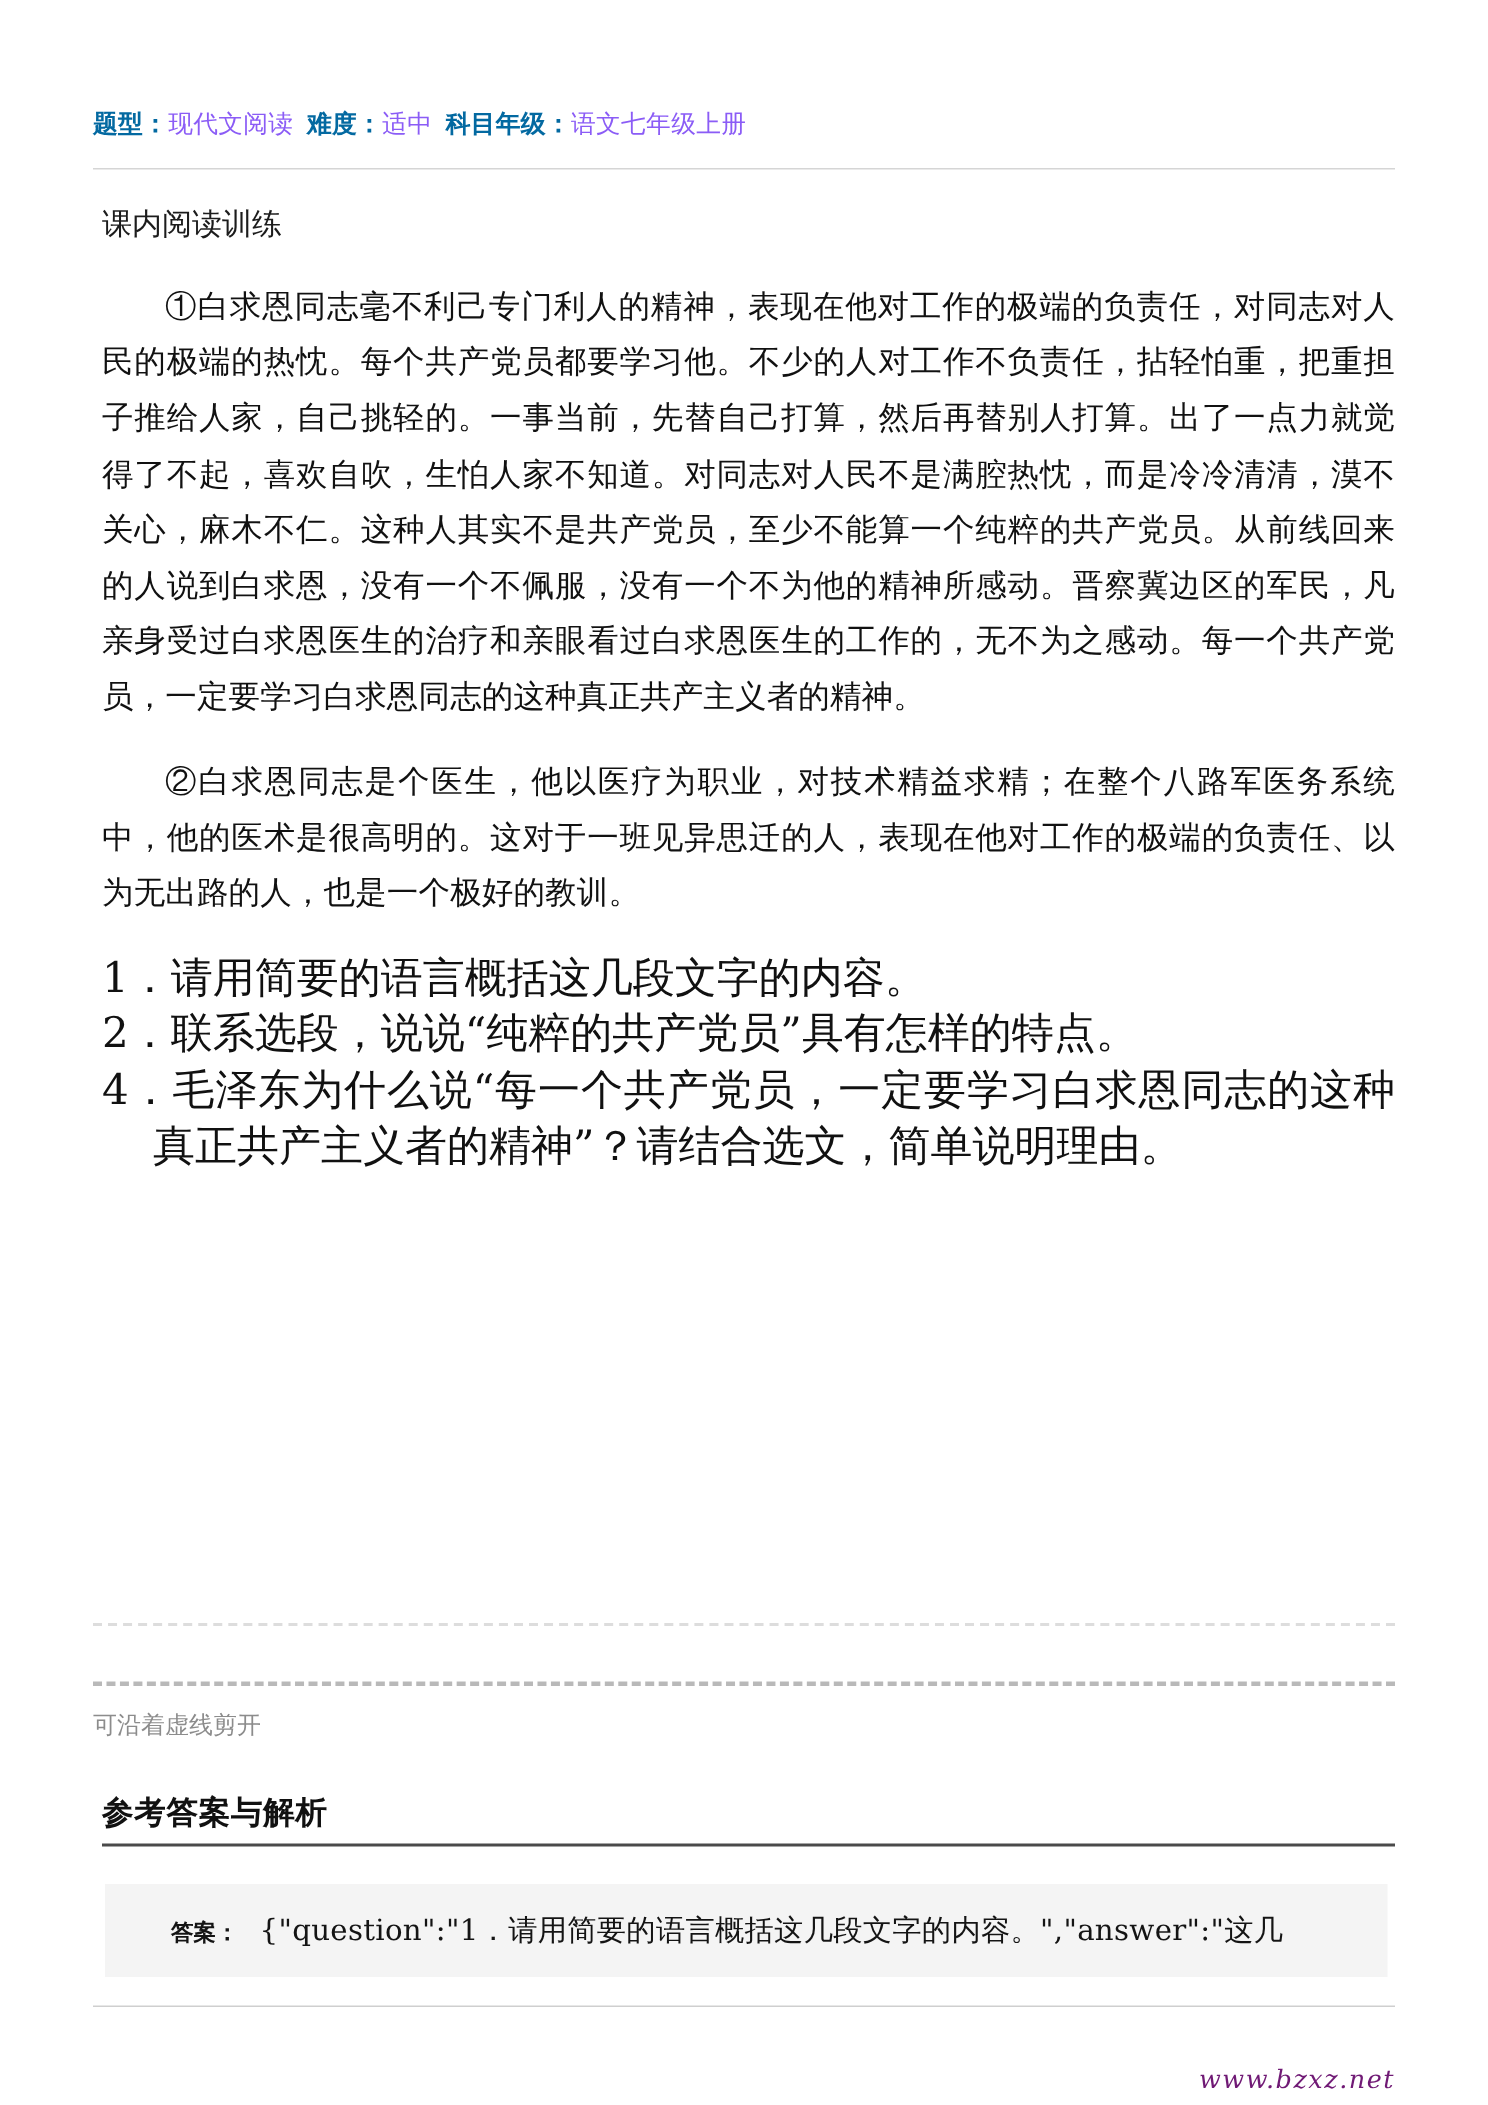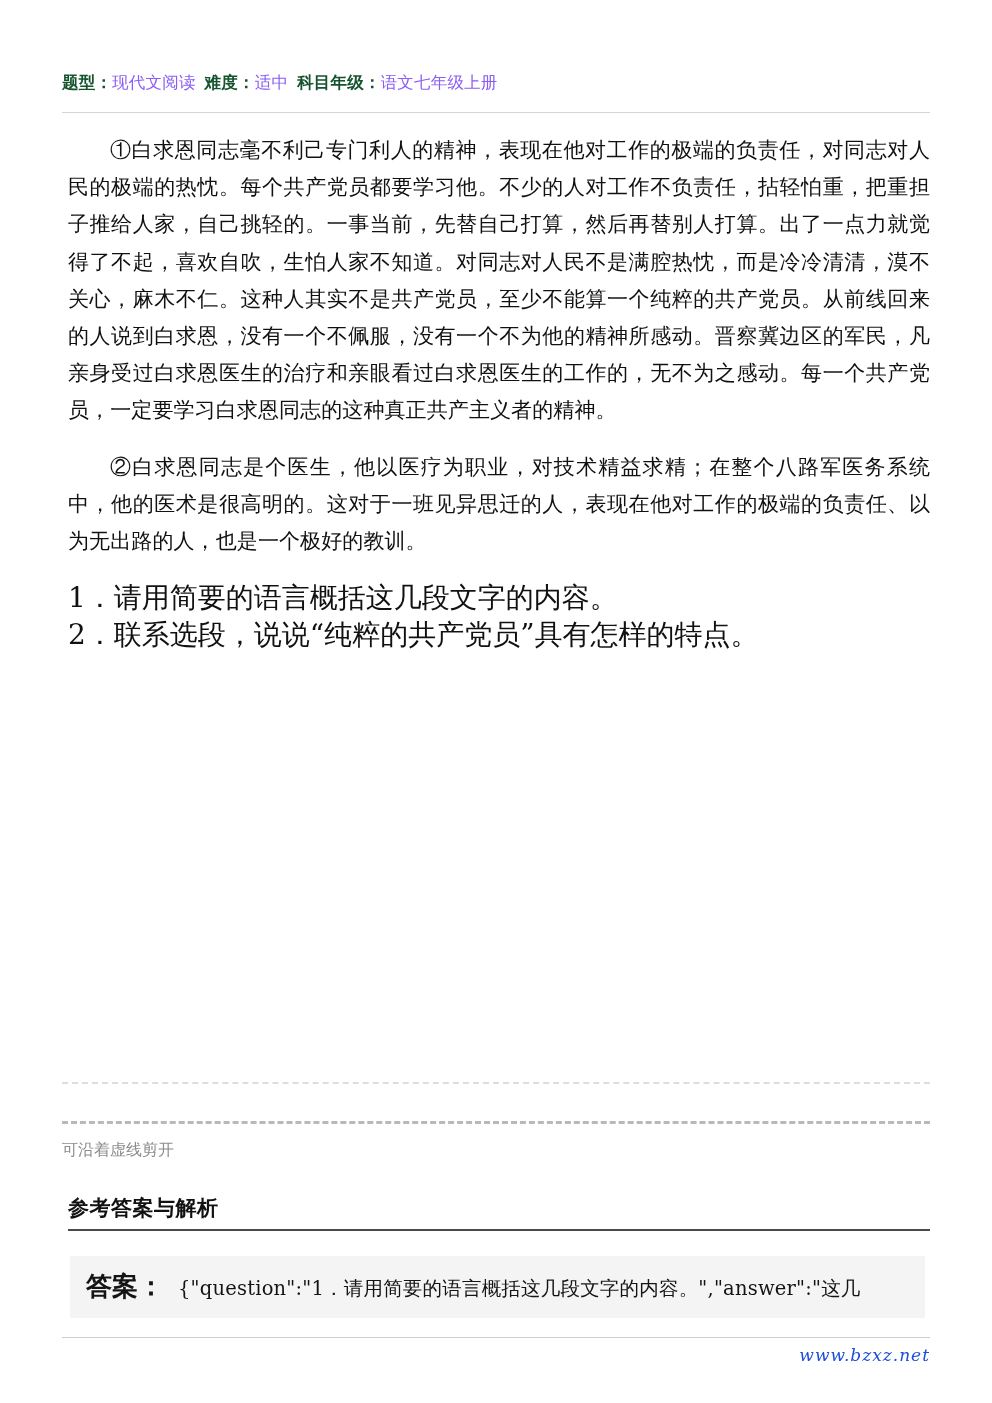--- a/index.html
+++ b/index.html
@@ -32,21 +32,21 @@
   }
   .meta-line {
     font-size: 16.5px;
     line-height: 22px;
     color: #8a8a8a;
     white-space: nowrap;
     letter-spacing: 0.2px;
   }
   .meta-key {
     font-weight: bold;
-    color: #14532d;
+    color: #0369a1;
   }
   .meta-val {
     color: #8b5cf6;
   }
   .meta-gap { display: inline-block; width: 9px; }
   .header-rule {
     position: absolute;
     left: 62px;
     top: 112px;
     width: 868px;
@@ -151,70 +151,73 @@
   .answer-inner {
     padding-left: 16px;
     font-size: 20px;
     line-height: 30px;
     color: #141414;
     white-space: nowrap;
     overflow: hidden;
   }
   .answer-label {
     font-weight: bold;
-    font-size: 26px;
+    font-size: 15px;
     margin-right: 14px;
+    margin-left: 28px;
   }
   .answer-json {
     font-family: "DejaVu Serif", "Liberation Serif", serif;
     font-size: 19.5px;
     letter-spacing: 0.2px;
   }
 
   
   .footer-rule {
     position: absolute;
     left: 62px;
     top: 1337px;
     width: 868px;
     height: 1px;
     background: #cfcfcf;
   }
   .footer-url {
     position: absolute;
     right: 62px;
-    top: 1342px;
+    top: 1374px;
     font-size: 17px;
     line-height: 26px;
     font-style: italic;
-    color: #1d4ed8;
+    color: #701a75;
     letter-spacing: 1px;
   }
 </style>
 </head>
 <body>
 
 <div id="page">
 
   <div class="doc-header">
     <div class="meta-line">
       <span class="meta-key">题型：</span><span class="meta-val">现代文阅读</span><span class="meta-gap"></span><span class="meta-key">难度：</span><span class="meta-val">适中</span><span class="meta-gap"></span><span class="meta-key">科目年级：</span><span class="meta-val">语文七年级上册</span>
     </div>
   </div>
   <div class="header-rule"></div>
 
   <div class="content">
 
+    <div class="section-title">课内阅读训练</div>
 
     <p class="para">①白求恩同志毫不利己专门利人的精神，表现在他对工作的极端的负责任，对同志对人民的极端的热忱。每个共产党员都要学习他。不少的人对工作不负责任，拈轻怕重，把重担子推给人家，自己挑轻的。一事当前，先替自己打算，然后再替别人打算。出了一点力就觉得了不起，喜欢自吹，生怕人家不知道。对同志对人民不是满腔热忱，而是冷冷清清，漠不关心，麻木不仁。这种人其实不是共产党员，至少不能算一个纯粹的共产党员。从前线回来的人说到白求恩，没有一个不佩服，没有一个不为他的精神所感动。晋察冀边区的军民，凡亲身受过白求恩医生的治疗和亲眼看过白求恩医生的工作的，无不为之感动。每一个共产党员，一定要学习白求恩同志的这种真正共产主义者的精神。</p>
     <p class="para">②白求恩同志是个医生，他以医疗为职业，对技术精益求精；在整个八路军医务系统中，他的医术是很高明的。这对于一班见异思迁的人，表现在他对工作的极端的负责任、以为无出路的人，也是一个极好的教训。</p>
 
     <ul class="qlist">
       <li>1．请用简要的语言概括这几段文字的内容。</li>
       <li>2．联系选段，说说“纯粹的共产党员”具有怎样的特点。</li>
+      <li>4．毛泽东为什么说“每一个共产党员，一定要学习白求恩同志的这种真正共产主义者的精神”？请结合选文，简单说明理由。</li>
     </ul>
   </div>
 
   <div class="dash-line-light"></div>
   <div class="dash-line-dark"></div>
   <div class="cut-hint">可沿着虚线剪开</div>
 
   <div class="answer-heading">参考答案与解析</div>
   <div class="answer-rule"></div>
 

